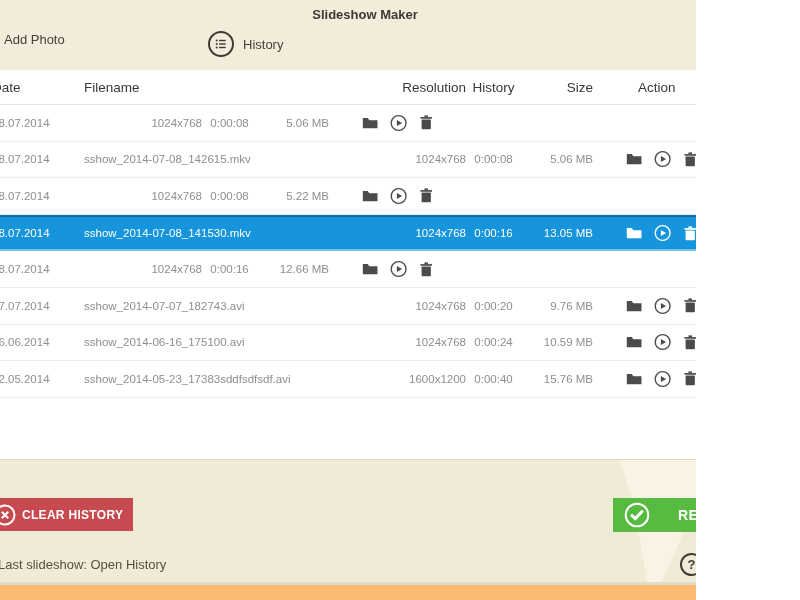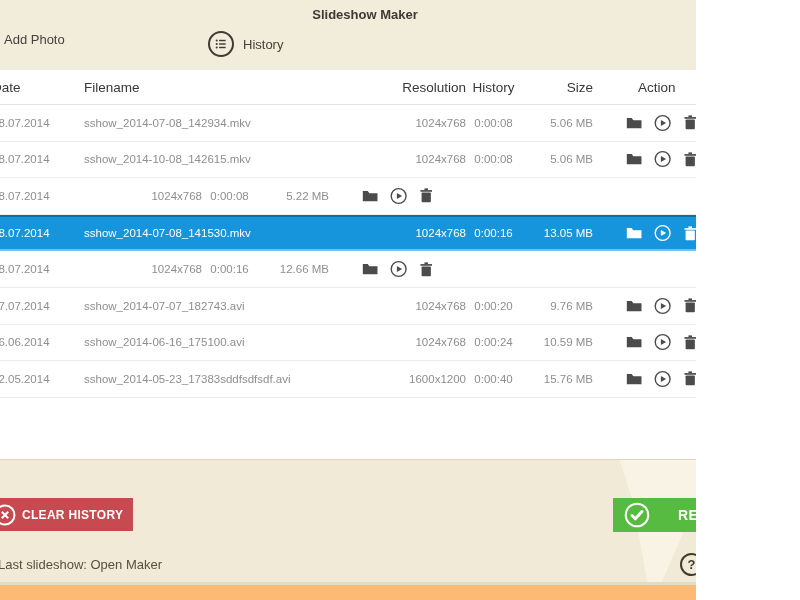--- a/index.html
+++ b/index.html
@@ -117,21 +117,20 @@
       <div class="col-date">Date</div>
       <div class="col-file">Filename</div>
       <div class="col-res">Resolution</div>
       <div class="col-dur">History</div>
       <div class="col-size">Size</div>
       <div class="col-act">Action</div>
     </div>
     <div>
         <div class="trow">
       <div class="col-date">08.07.2014</div>
-      <div class="col-file">sshow_2014-07-08_142934.mkv</div>
       <div class="col-res">1024x768</div>
       <div class="col-dur">0:00:08</div>
       <div class="col-size">5.06 MB</div>
       <div class="col-act">
         <div class="act-icons">
           <svg width="17" height="14" viewBox="0 0 20 16" fill="currentColor">
             <path d="M1 2 h6 l2 2.5 h10 V14.5 H1 Z"></path>
           </svg>
           <span class="act-gap"></span>
           <svg width="18" height="18" viewBox="0 0 20 20">
@@ -142,21 +141,21 @@
           <svg width="13" height="15" viewBox="0 0 14 16" fill="currentColor">
             <rect x="5" y="0" width="4" height="1.8"></rect>
             <rect x="0.5" y="1.9" width="13" height="1.9"></rect>
             <rect x="1.8" y="4.6" width="10.4" height="11" rx="1"></rect>
           </svg>
         </div>
       </div>
     </div>
         <div class="trow">
       <div class="col-date">08.07.2014</div>
-      <div class="col-file">sshow_2014-10-08_142615.mkv</div>
+      <div class="col-file">sshow_2014-07-08_142615.mkv</div>
       <div class="col-res">1024x768</div>
       <div class="col-dur">0:00:08</div>
       <div class="col-size">5.06 MB</div>
       <div class="col-act">
         <div class="act-icons">
           <svg width="17" height="14" viewBox="0 0 20 16" fill="currentColor">
             <path d="M1 2 h6 l2 2.5 h10 V14.5 H1 Z"></path>
           </svg>
           <span class="act-gap"></span>
           <svg width="18" height="18" viewBox="0 0 20 20">
@@ -337,21 +336,21 @@
     </div>
 
     <div class="btn btn-resume">
       <svg width="26" height="26" viewBox="0 0 26 26">
         <circle cx="13" cy="13" r="11.3" fill="none" stroke="#fff" stroke-width="2"></circle>
         <path d="M8 13.5 l3.3 3.3 L18 9.5" fill="none" stroke="#fff" stroke-width="3" stroke-linecap="round" stroke-linejoin="round"></path>
       </svg>
       <span class="btn-text">RESUME PROJECT</span>
     </div>
 
-    <div class="statusline"><span>Last slideshow: </span><span class="openfolder">Open Maker</span></div>
+    <div class="statusline"><span>Last slideshow: </span><span class="openfolder">Open History</span></div>
 
     <div class="tool help">
       <span class="circle-icon">?</span>
       <span class="footlabel">Help</span>
     </div>
 
     <div class="tool settings">
       <span class="circle-icon">
         <svg width="15" height="15" viewBox="0 0 24 24">
           <circle cx="12" cy="12" r="4.2" fill="none" stroke="#3f3b33" stroke-width="2.4"></circle>

